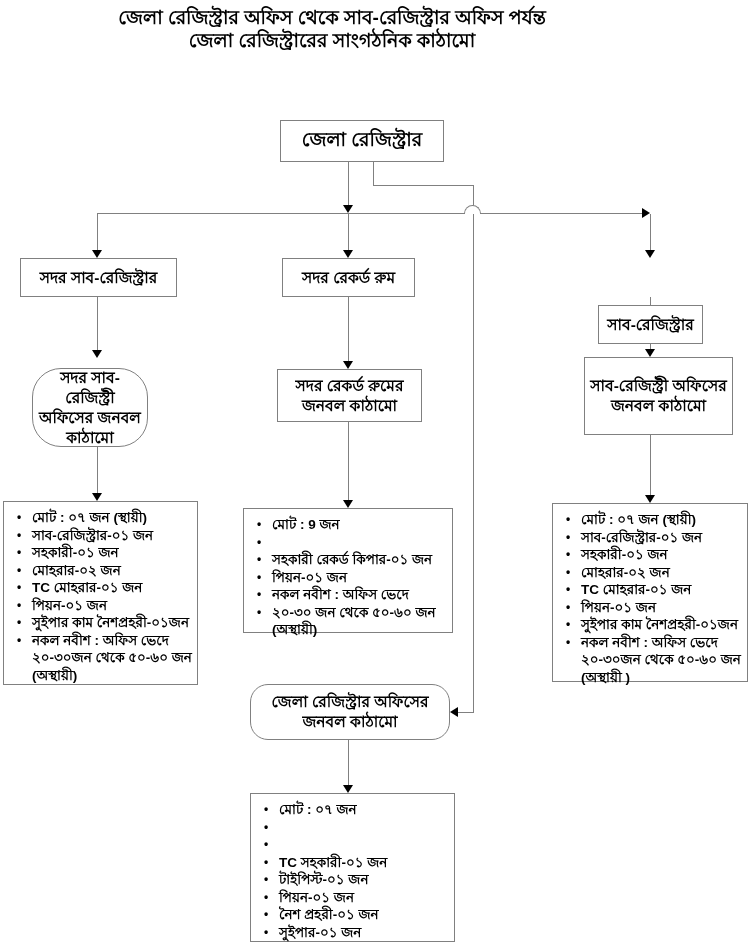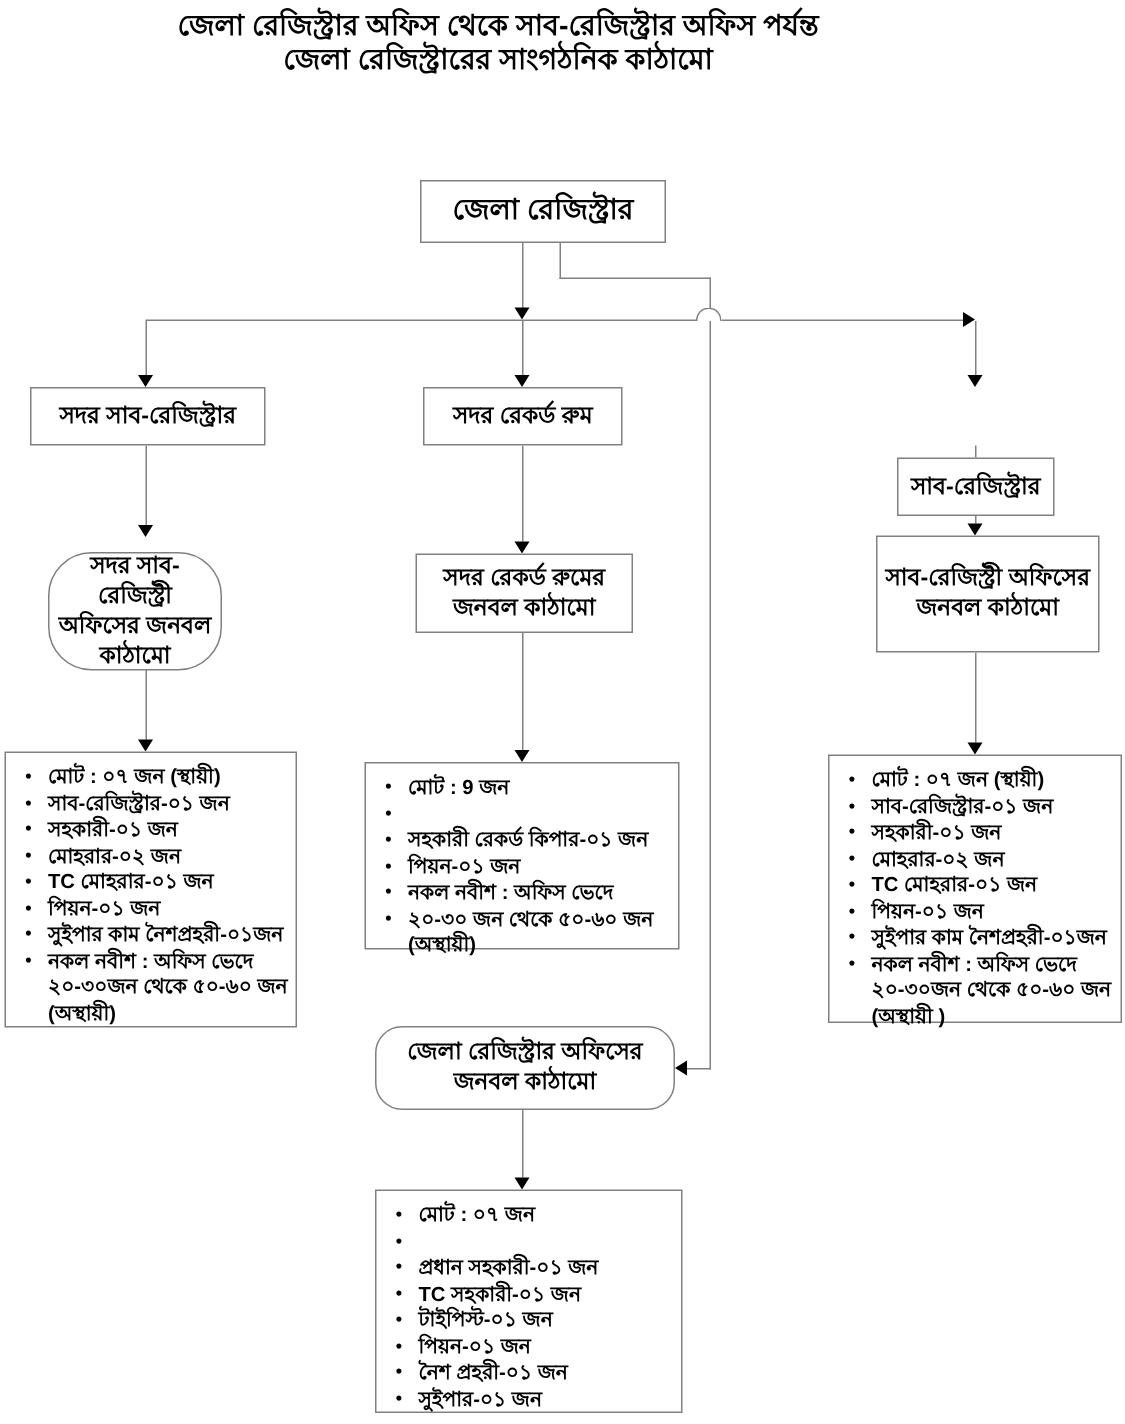--- a/index.html
+++ b/index.html
@@ -199,21 +199,20 @@
     <ul>
       <li>
           <span class="bullet">•</span>
           <span class="li-text">মোট : ০৭ জন</span>
         </li>
       <li>
           <span class="bullet">•</span>
         </li>
       <li>
           <span class="bullet">•</span>
-          <span class="li-text">প্রধান সহকারী-০১ জন</span>
         </li>
       <li>
           <span class="bullet">•</span>
           <span class="li-text">TC সহকারী-০১ জন</span>
         </li>
       <li>
           <span class="bullet">•</span>
           <span class="li-text">টাইপিস্ট-০১ জন</span>
         </li>
       <li>

